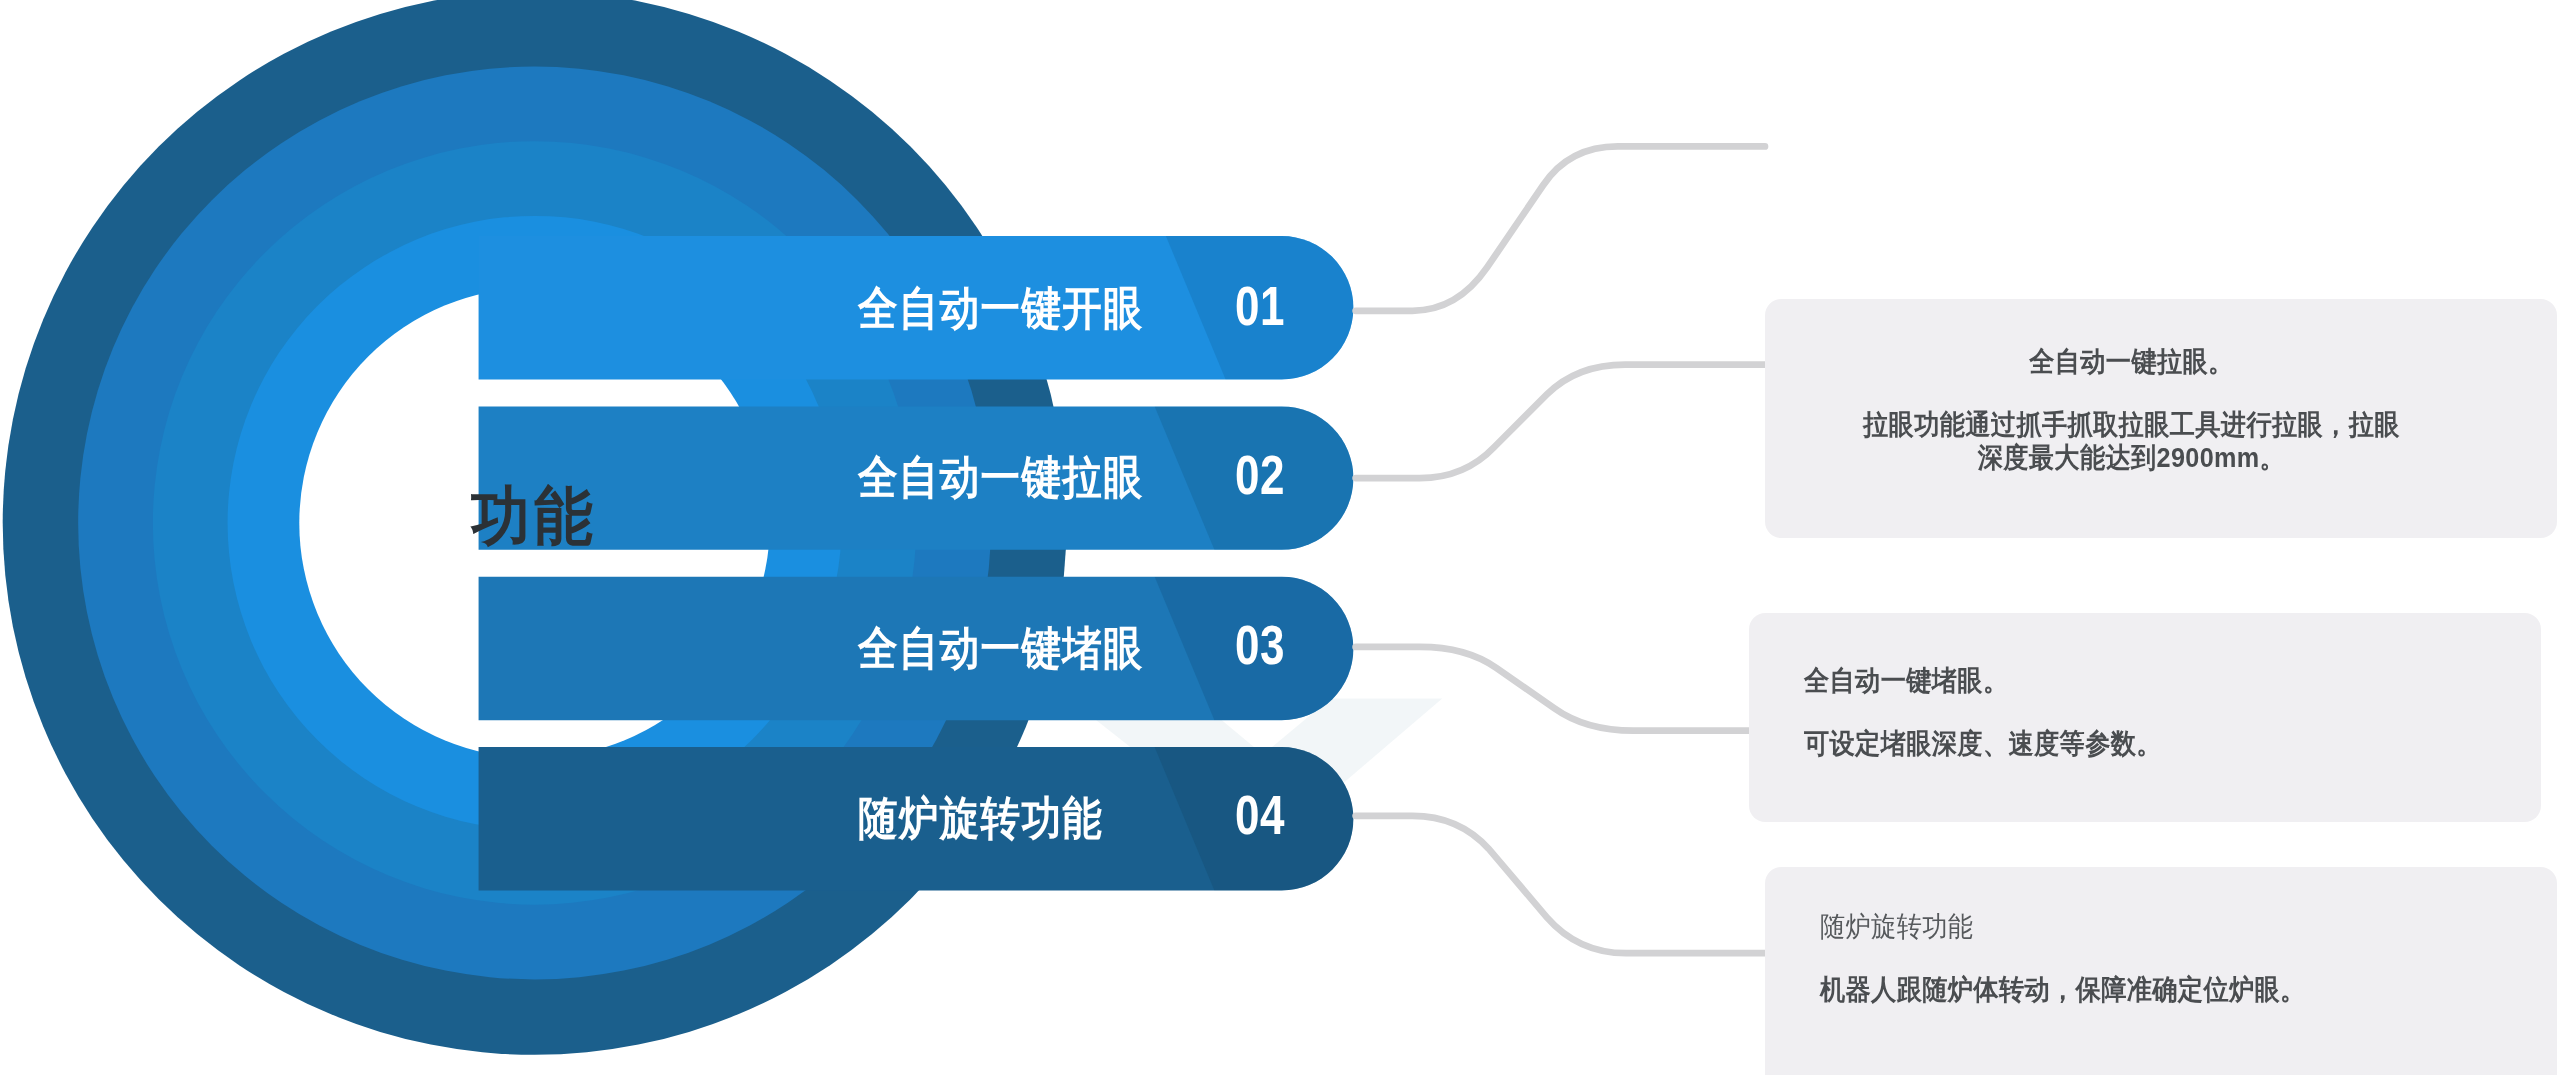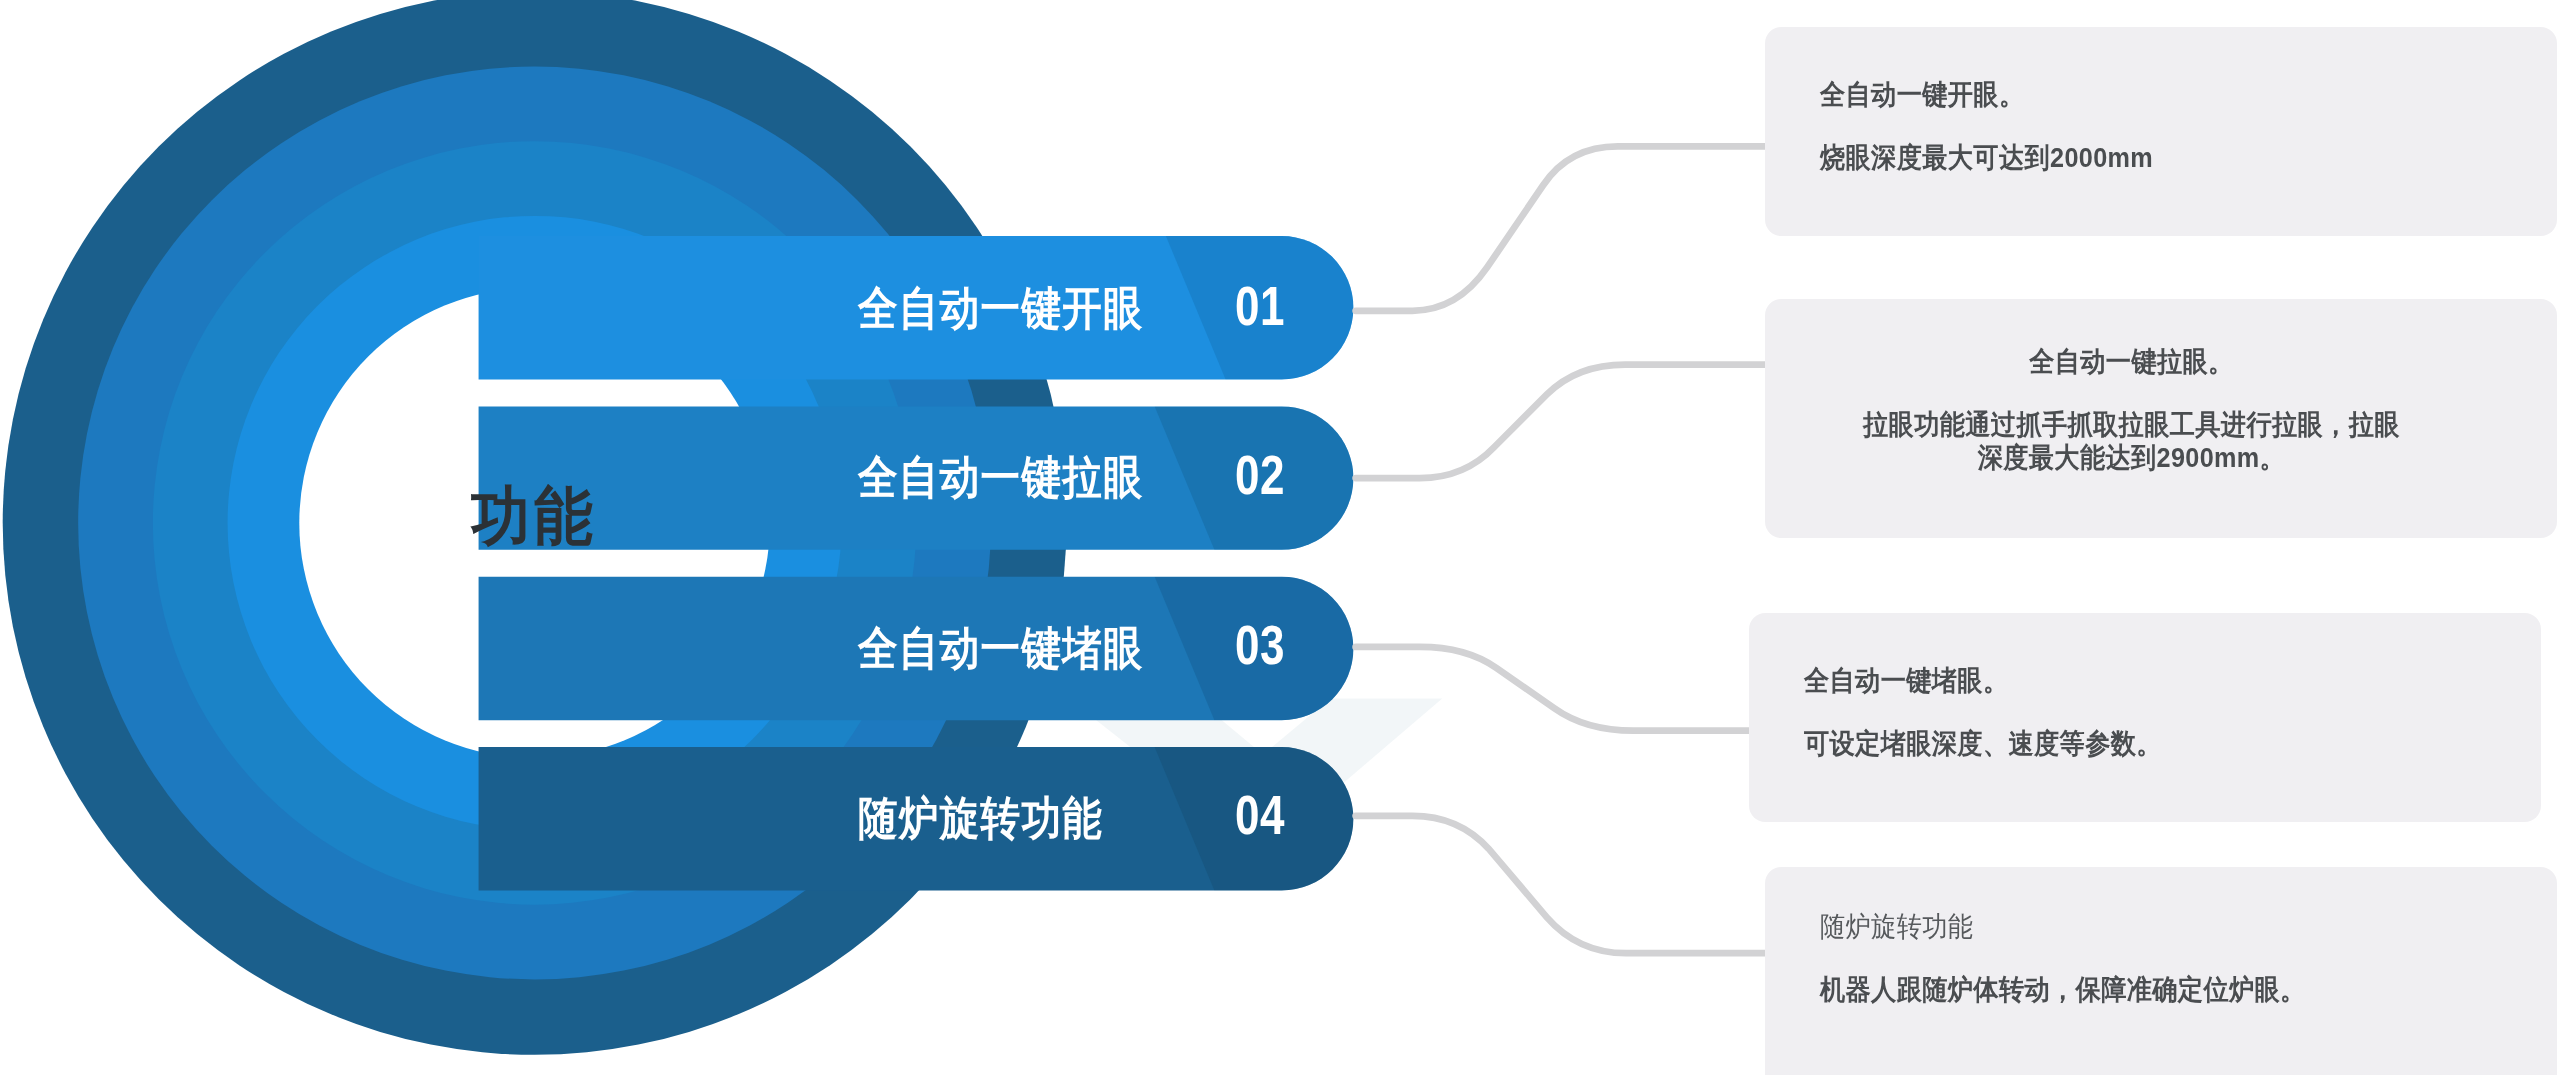--- a/index.html
+++ b/index.html
@@ -180,26 +180,20 @@
 
   <div class="pill-label" style="left:858px; top:454px;">全自动一键拉眼</div>
   <div class="pill-num" style="left:1235px; top:448px;">02</div>
 
   <div class="pill-label" style="left:858px; top:625px;">全自动一键堵眼</div>
   <div class="pill-num" style="left:1235px; top:618px;">03</div>
 
   <div class="pill-label" style="left:858px; top:795px;">随炉旋转功能</div>
   <div class="pill-num" style="left:1235px; top:788px;">04</div>
 
-  <div class="card" style="left:1765px; top:27px; width:792px; height:209px;">
-    <div class="card-inner" style="top:51px;">
-      <div class="card-line head">全自动一键开眼。</div>
-      <div class="card-line">烧眼深度最大可达到2000mm</div>
-    </div>
-  </div>
 
   <div class="card" style="left:1765px; top:299px; width:792px; height:239px;text-align:center;">
     <div class="card-inner" style="top:46px;">
       <div class="card-line head">全自动一键拉眼。</div>
       <div class="card-line">拉眼功能通过抓手抓取拉眼工具进行拉眼，拉眼
 深度最大能达到2900mm。</div>
     </div>
   </div>
 
   <div class="card" style="left:1749px; top:613px; width:792px; height:209px;">

